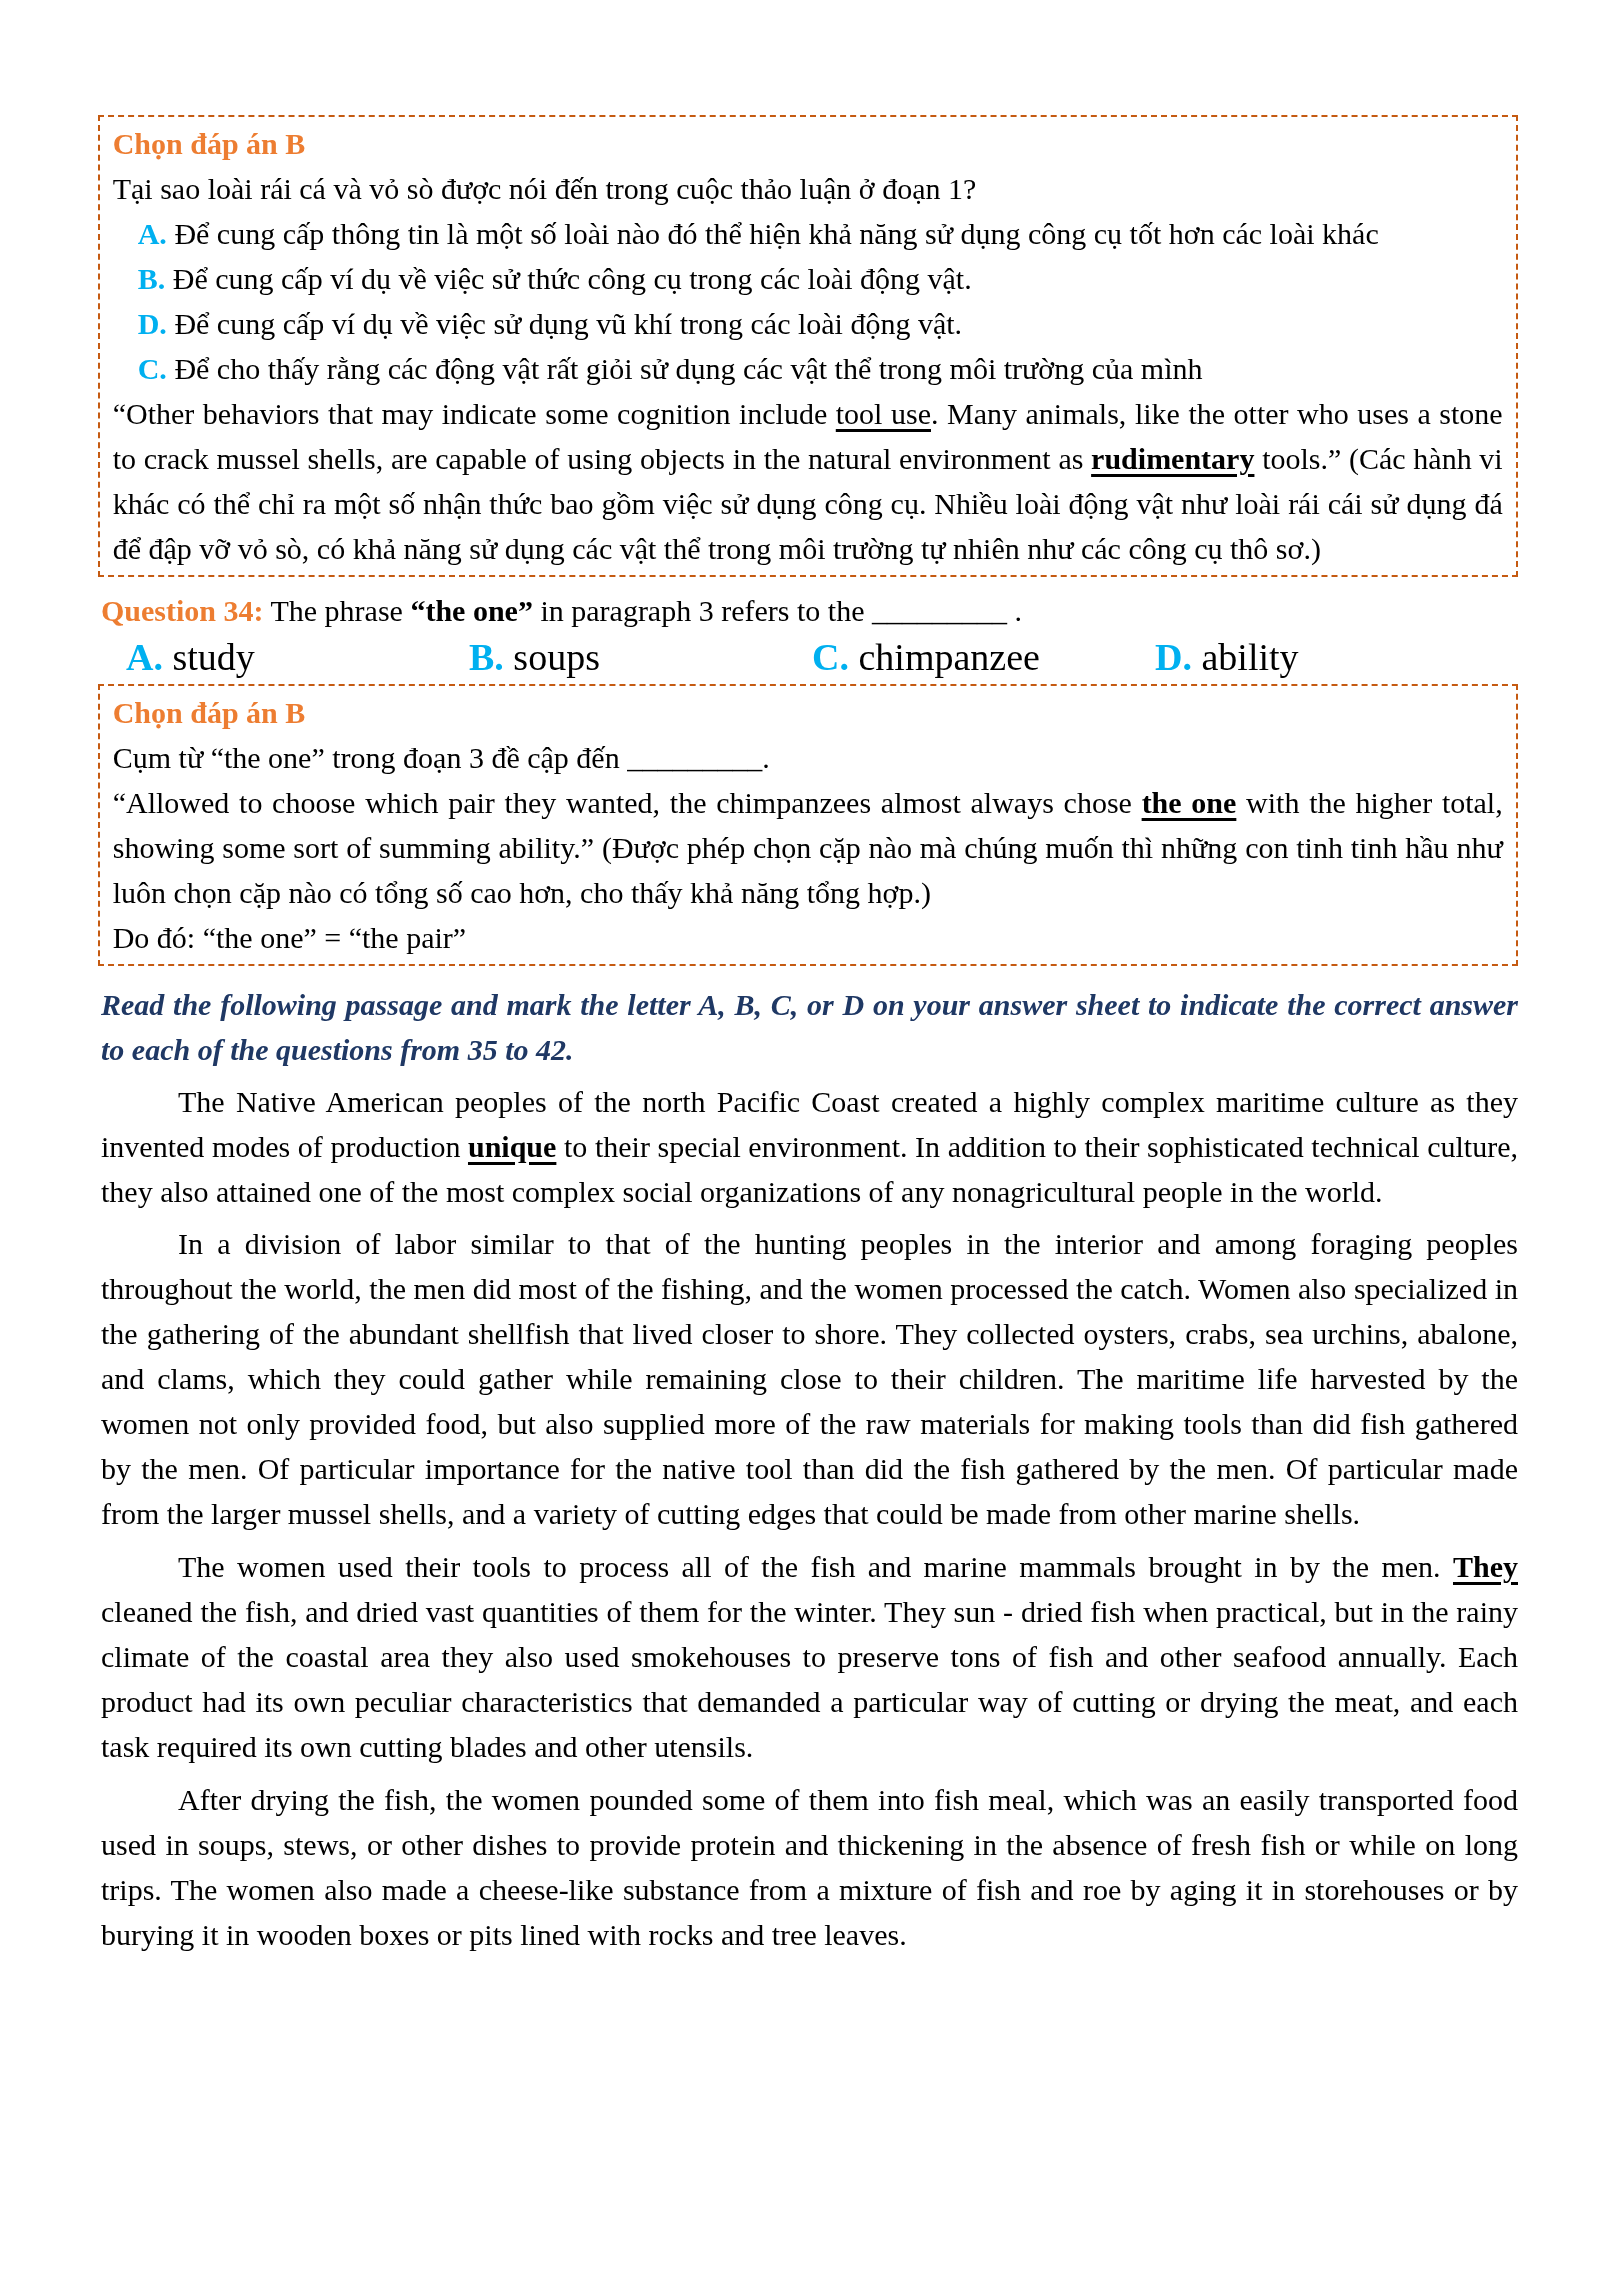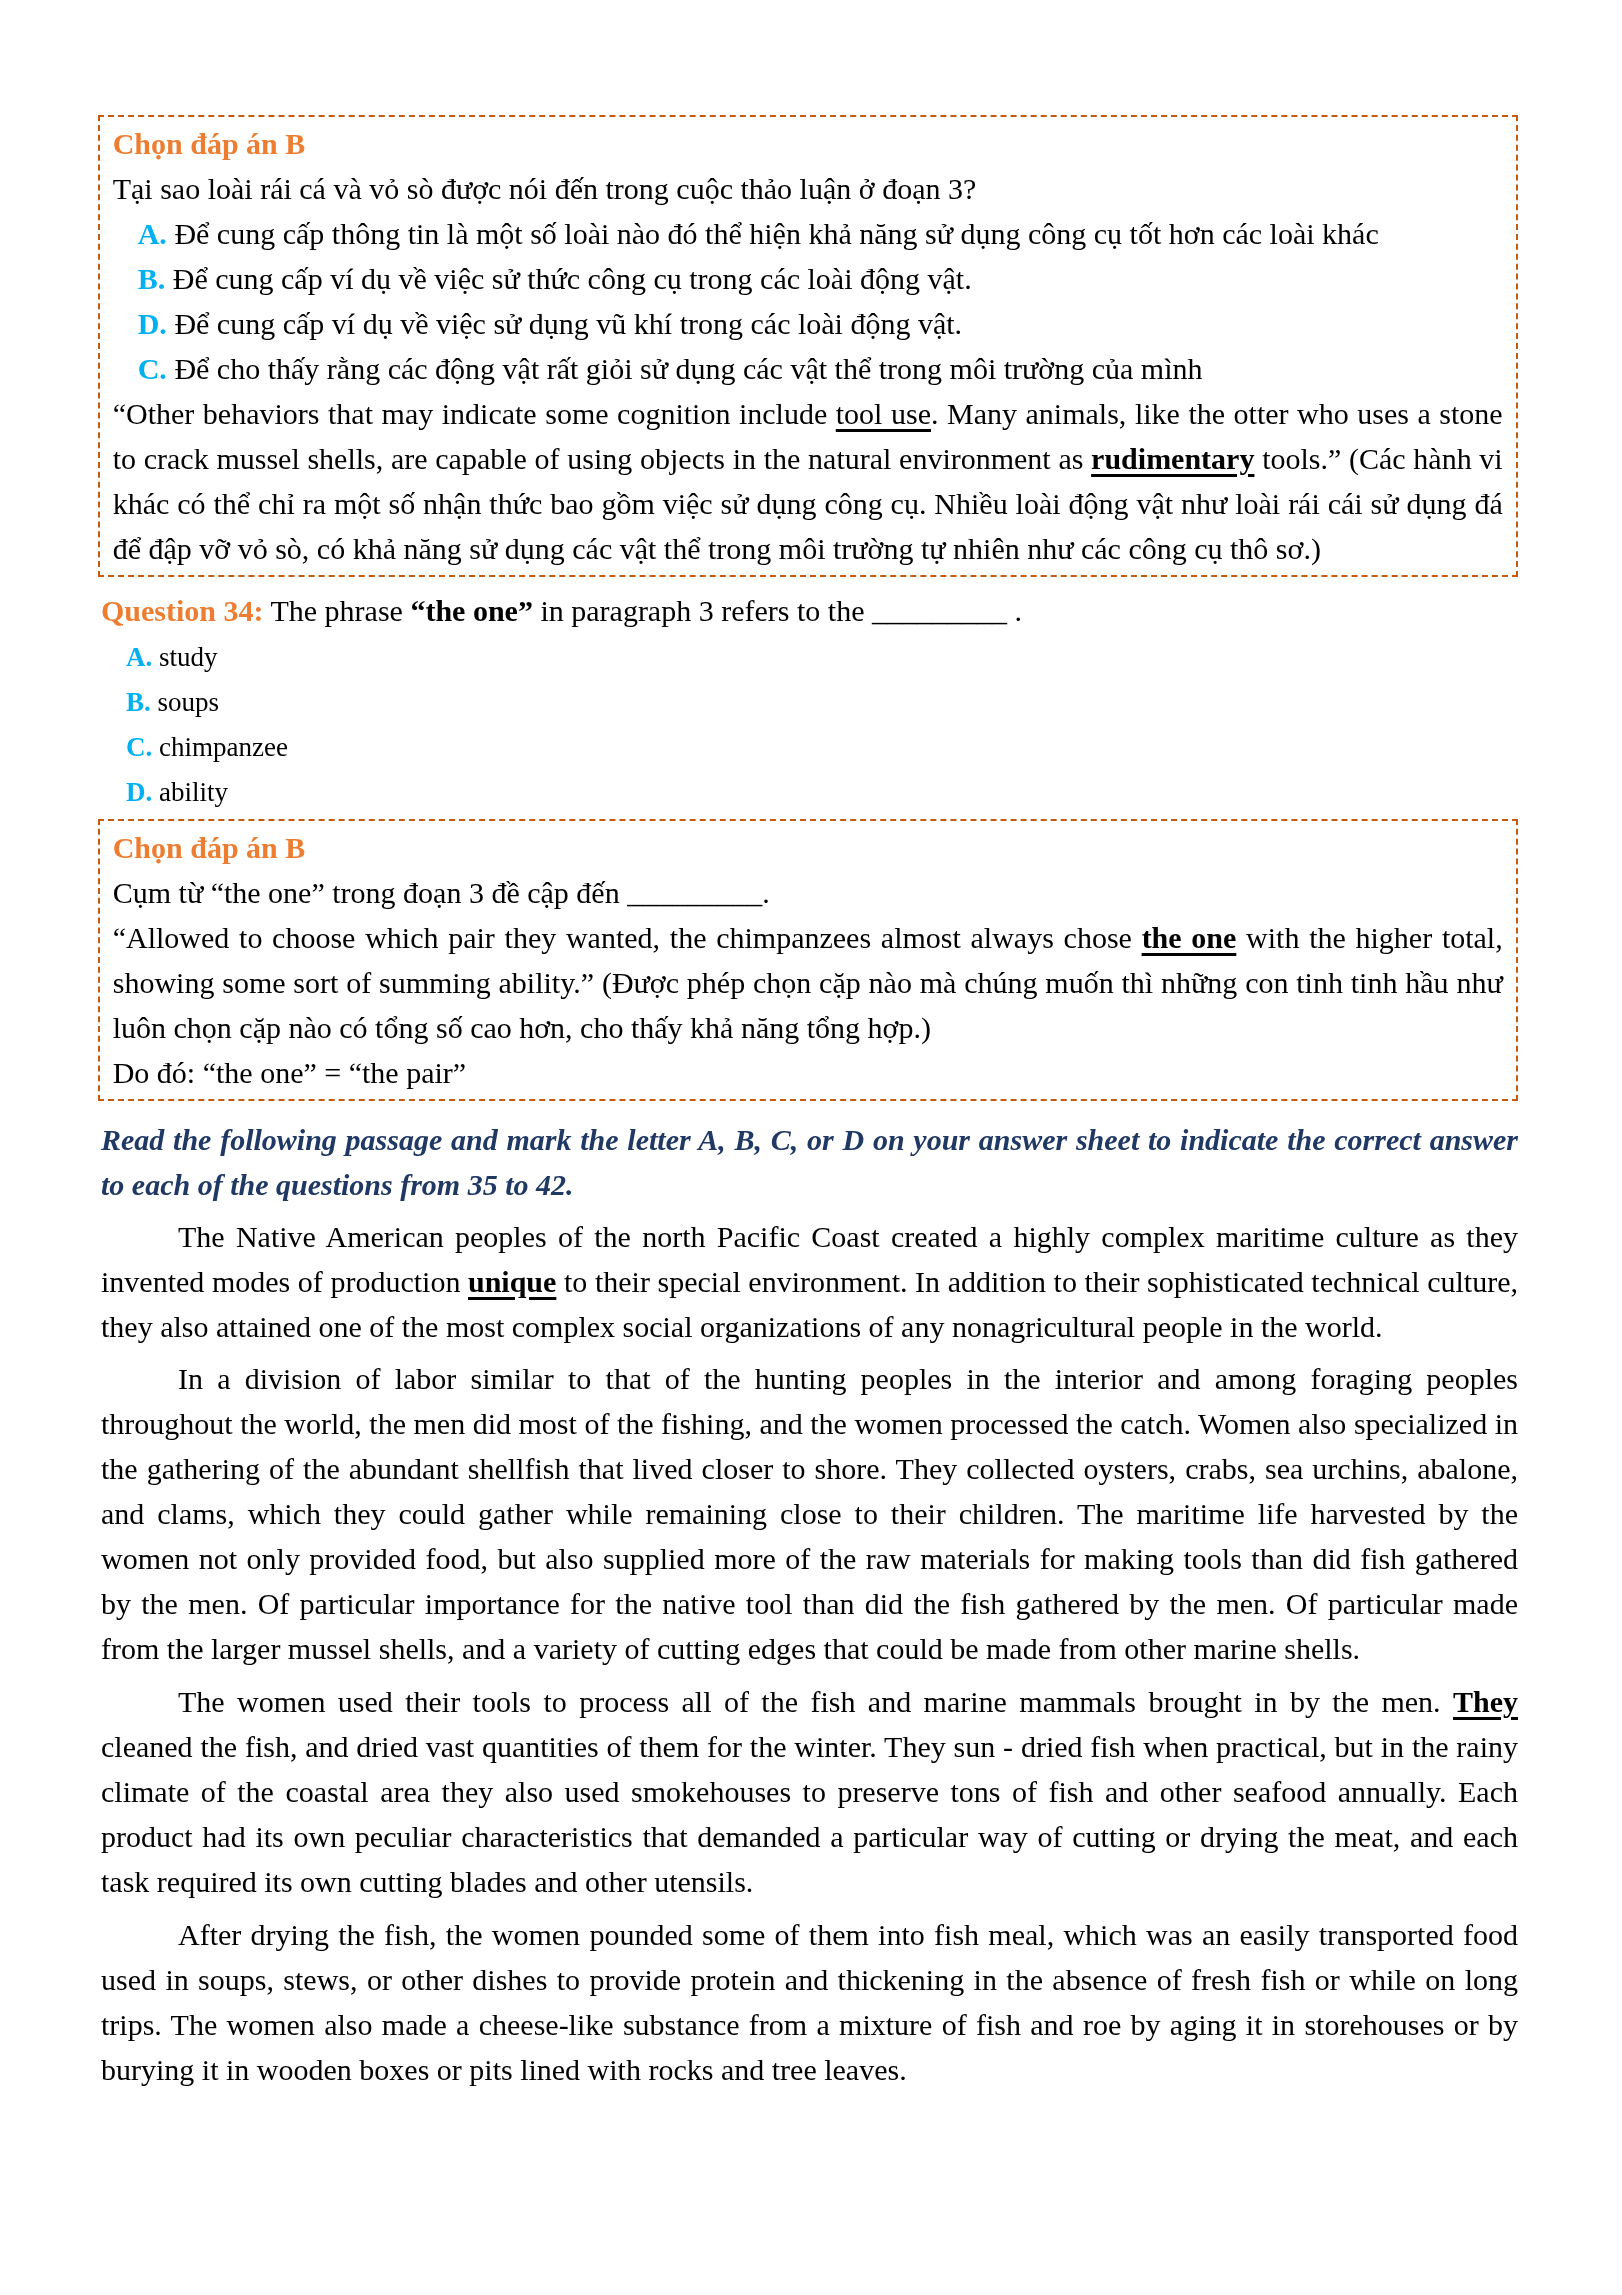--- a/index.html
+++ b/index.html
@@ -18,32 +18,32 @@
   }
   .line { font-size: 30px; line-height: 45px; white-space: nowrap; }
   .just { font-size: 30px; line-height: 45px; text-align: justify; text-align-last: left; }
   .orange { color: #ed7d31; font-weight: bold; }
   .blue { color: #00b0f0; font-weight: bold; }
   .opt { padding-left: 25px; }
   .navy { color: #1f3864; font-weight: bold; font-style: italic; }
   .indent { text-indent: 77px; }
   u.b { font-weight: bold; text-decoration: underline; text-decoration-thickness: 2.6px; text-underline-offset: 5.2px; }
   u.n { text-decoration: underline; text-decoration-thickness: 2.6px; text-underline-offset: 5.2px; }
-  .options-row { display: flex; font-size: 27px; line-height: 45px; padding-left: 25px; margin: 2.6px 0 3.9px; flex-direction: column; }
+  .options-row { display: flex; font-size: 38px; line-height: 45px; padding-left: 25px; margin: 2.6px 0 3.9px; }
   .options-row > div { width: 343px; }
   .para { margin-bottom: 7.9px; }
 </style>
 </head>
 <body>
 
 <div class="page">
 
   <div class="box">
     <div class="line orange">Chọn đáp án B</div>
-    <div class="line">Tại sao loài rái cá và vỏ sò được nói đến trong cuộc thảo luận ở đoạn 3?</div>
+    <div class="line">Tại sao loài rái cá và vỏ sò được nói đến trong cuộc thảo luận ở đoạn 1?</div>
     <div class="line opt"><span class="blue">A.</span> <span>Để cung cấp thông tin là một số loài nào đó thể hiện khả năng sử dụng công cụ tốt hơn các loài khác</span></div>
     <div class="line opt"><span class="blue">B.</span> <span>Để cung cấp ví dụ về việc sử thức công cụ trong các loài động vật.</span></div>
     <div class="line opt"><span class="blue">D.</span> <span>Để cung cấp ví dụ về việc sử dụng vũ khí trong các loài động vật.</span></div>
     <div class="line opt"><span class="blue">C.</span> <span>Để cho thấy rằng các động vật rất giỏi sử dụng các vật thể trong môi trường của mình</span></div>
     <div class="just"><span>“Other behaviors that may indicate some cognition include </span><u class="n">tool use</u><span>. Many animals, like the otter who uses a stone to crack mussel shells, are capable of using objects in the natural environment as </span><u class="b">rudimentary</u><span> tools.” (Các hành vi khác có thể chỉ ra một số nhận thức bao gồm việc sử dụng công cụ. Nhiều loài động vật như loài rái cái sử dụng đá để đập vỡ vỏ sò, có khả năng sử dụng các vật thể trong môi trường tự nhiên như các công cụ thô sơ.)</span></div>
   </div>
 
   <div class="line" style="margin-top:11px;"><span class="orange">Question 34:</span><span> The phrase </span><b>“the one”</b><span> in paragraph 3 refers to the _________ .</span></div>
   <div class="options-row">
     <div><span class="blue">A.</span><span> study</span></div>

